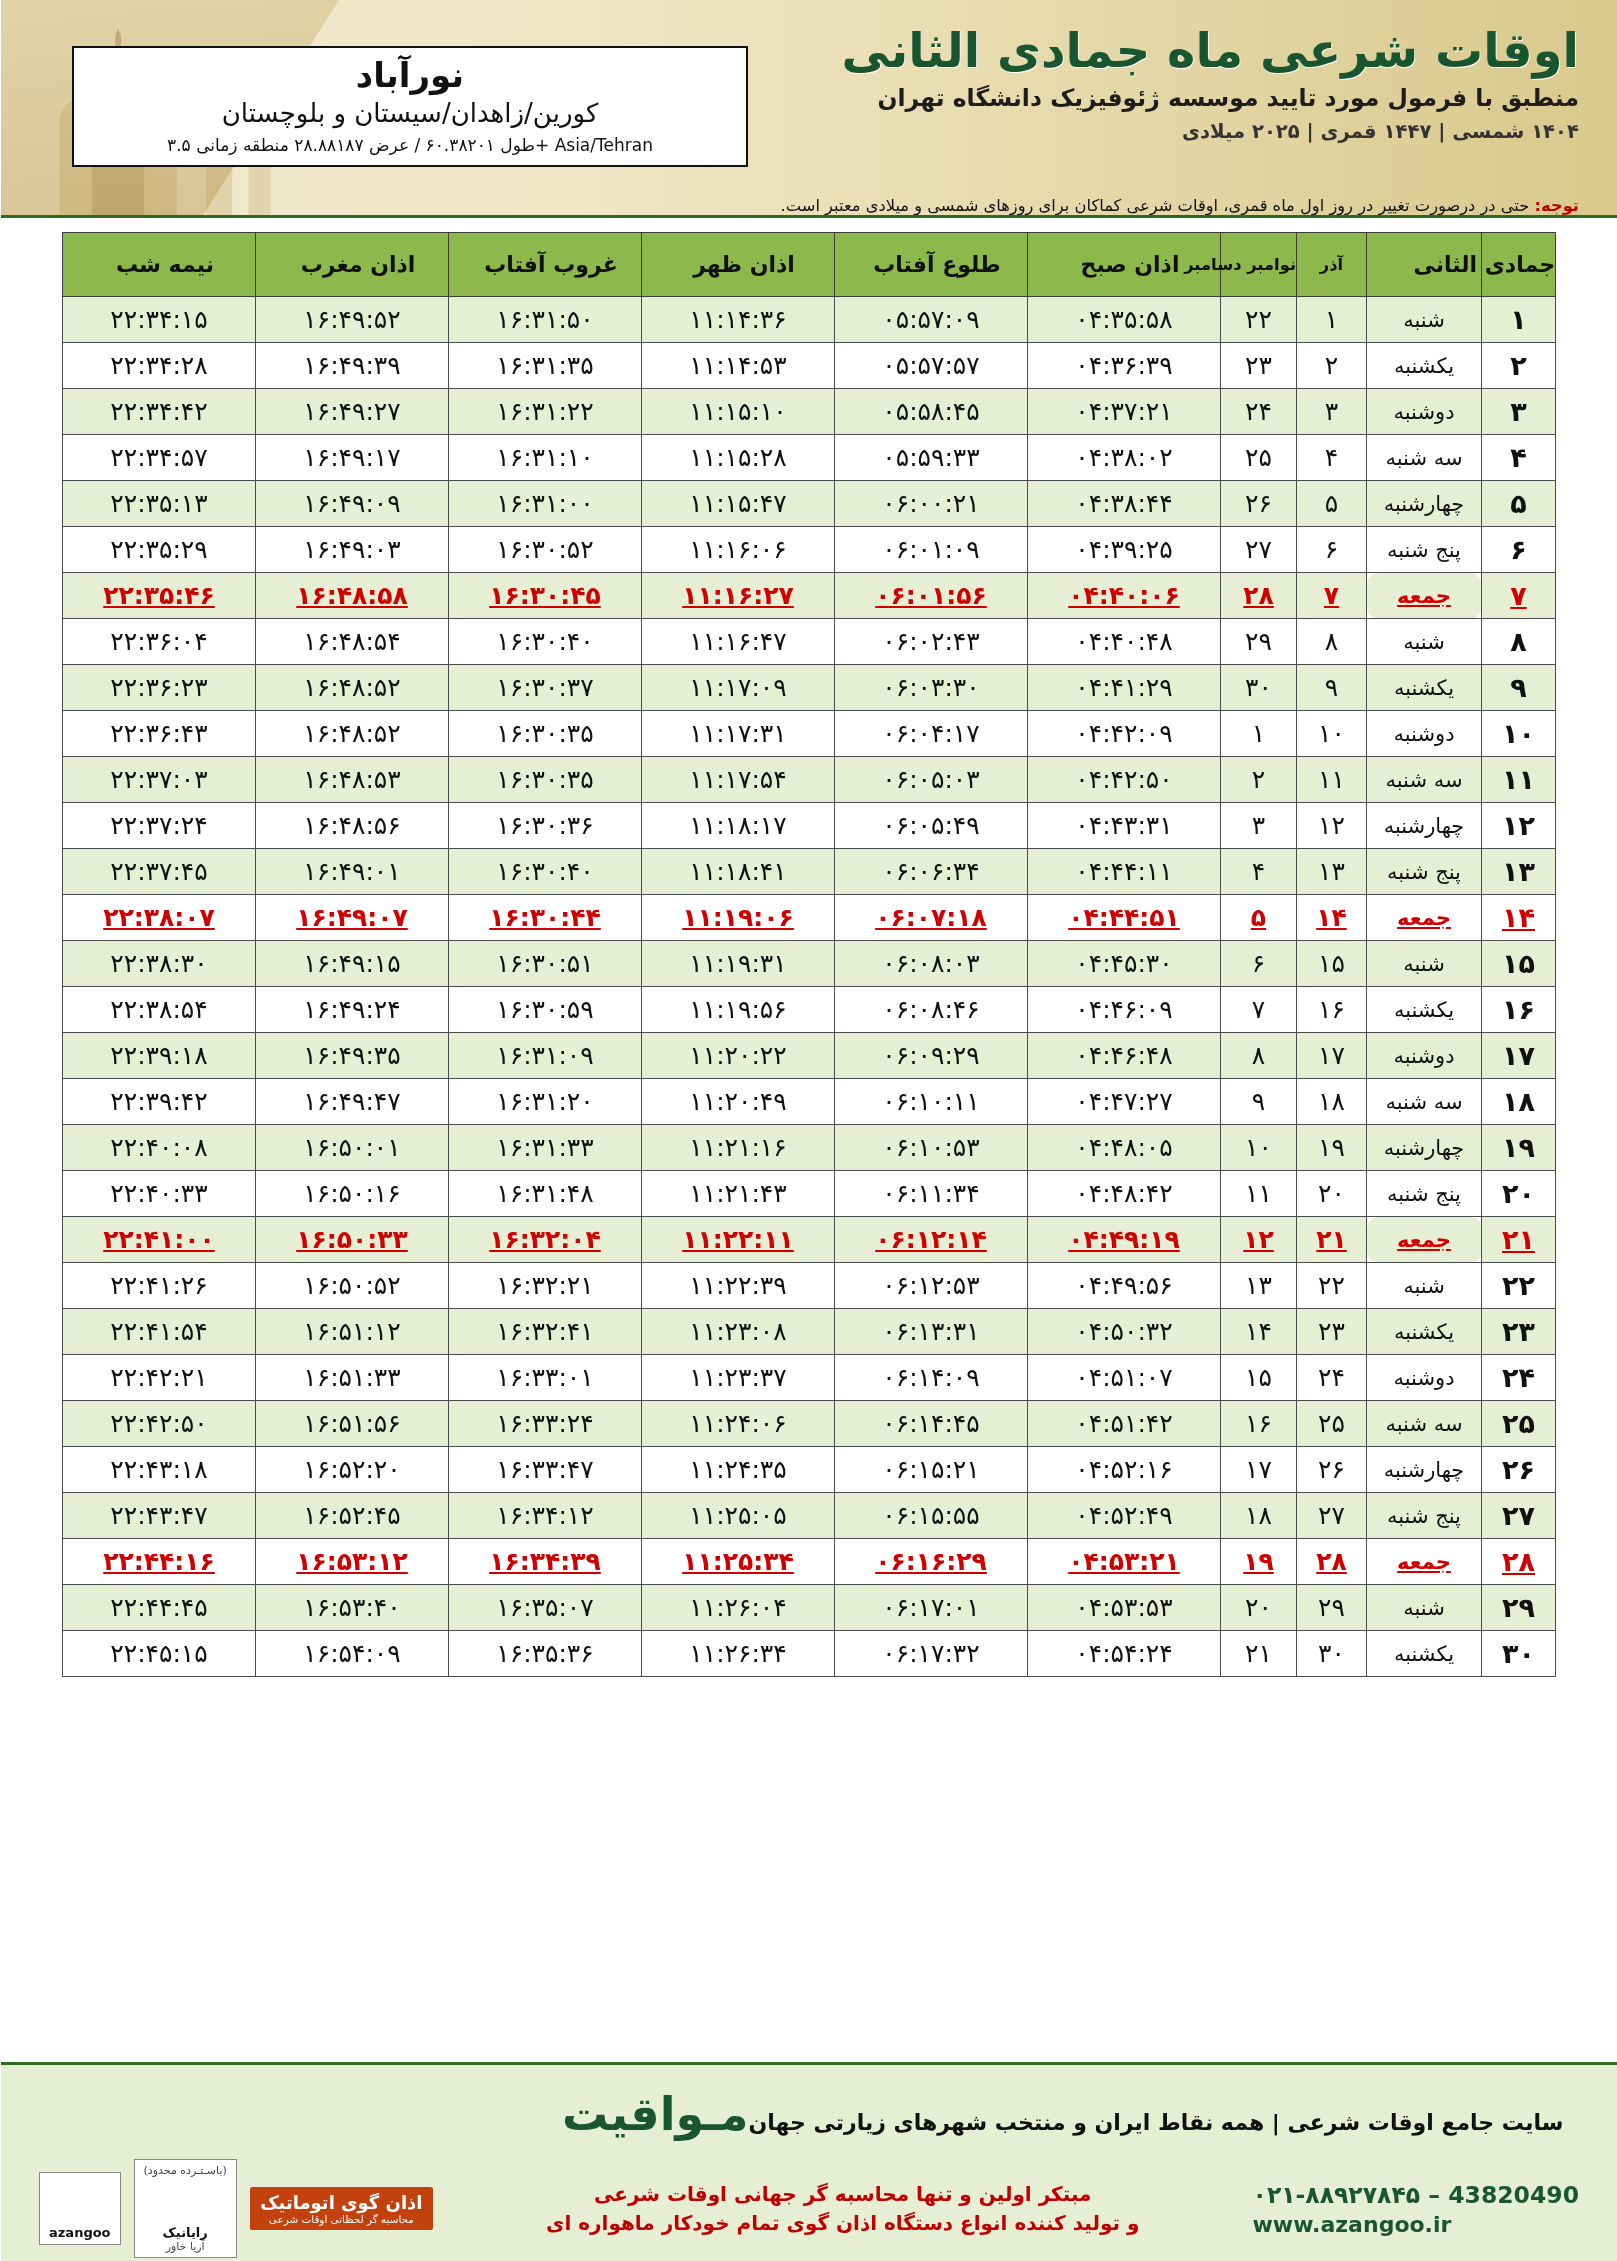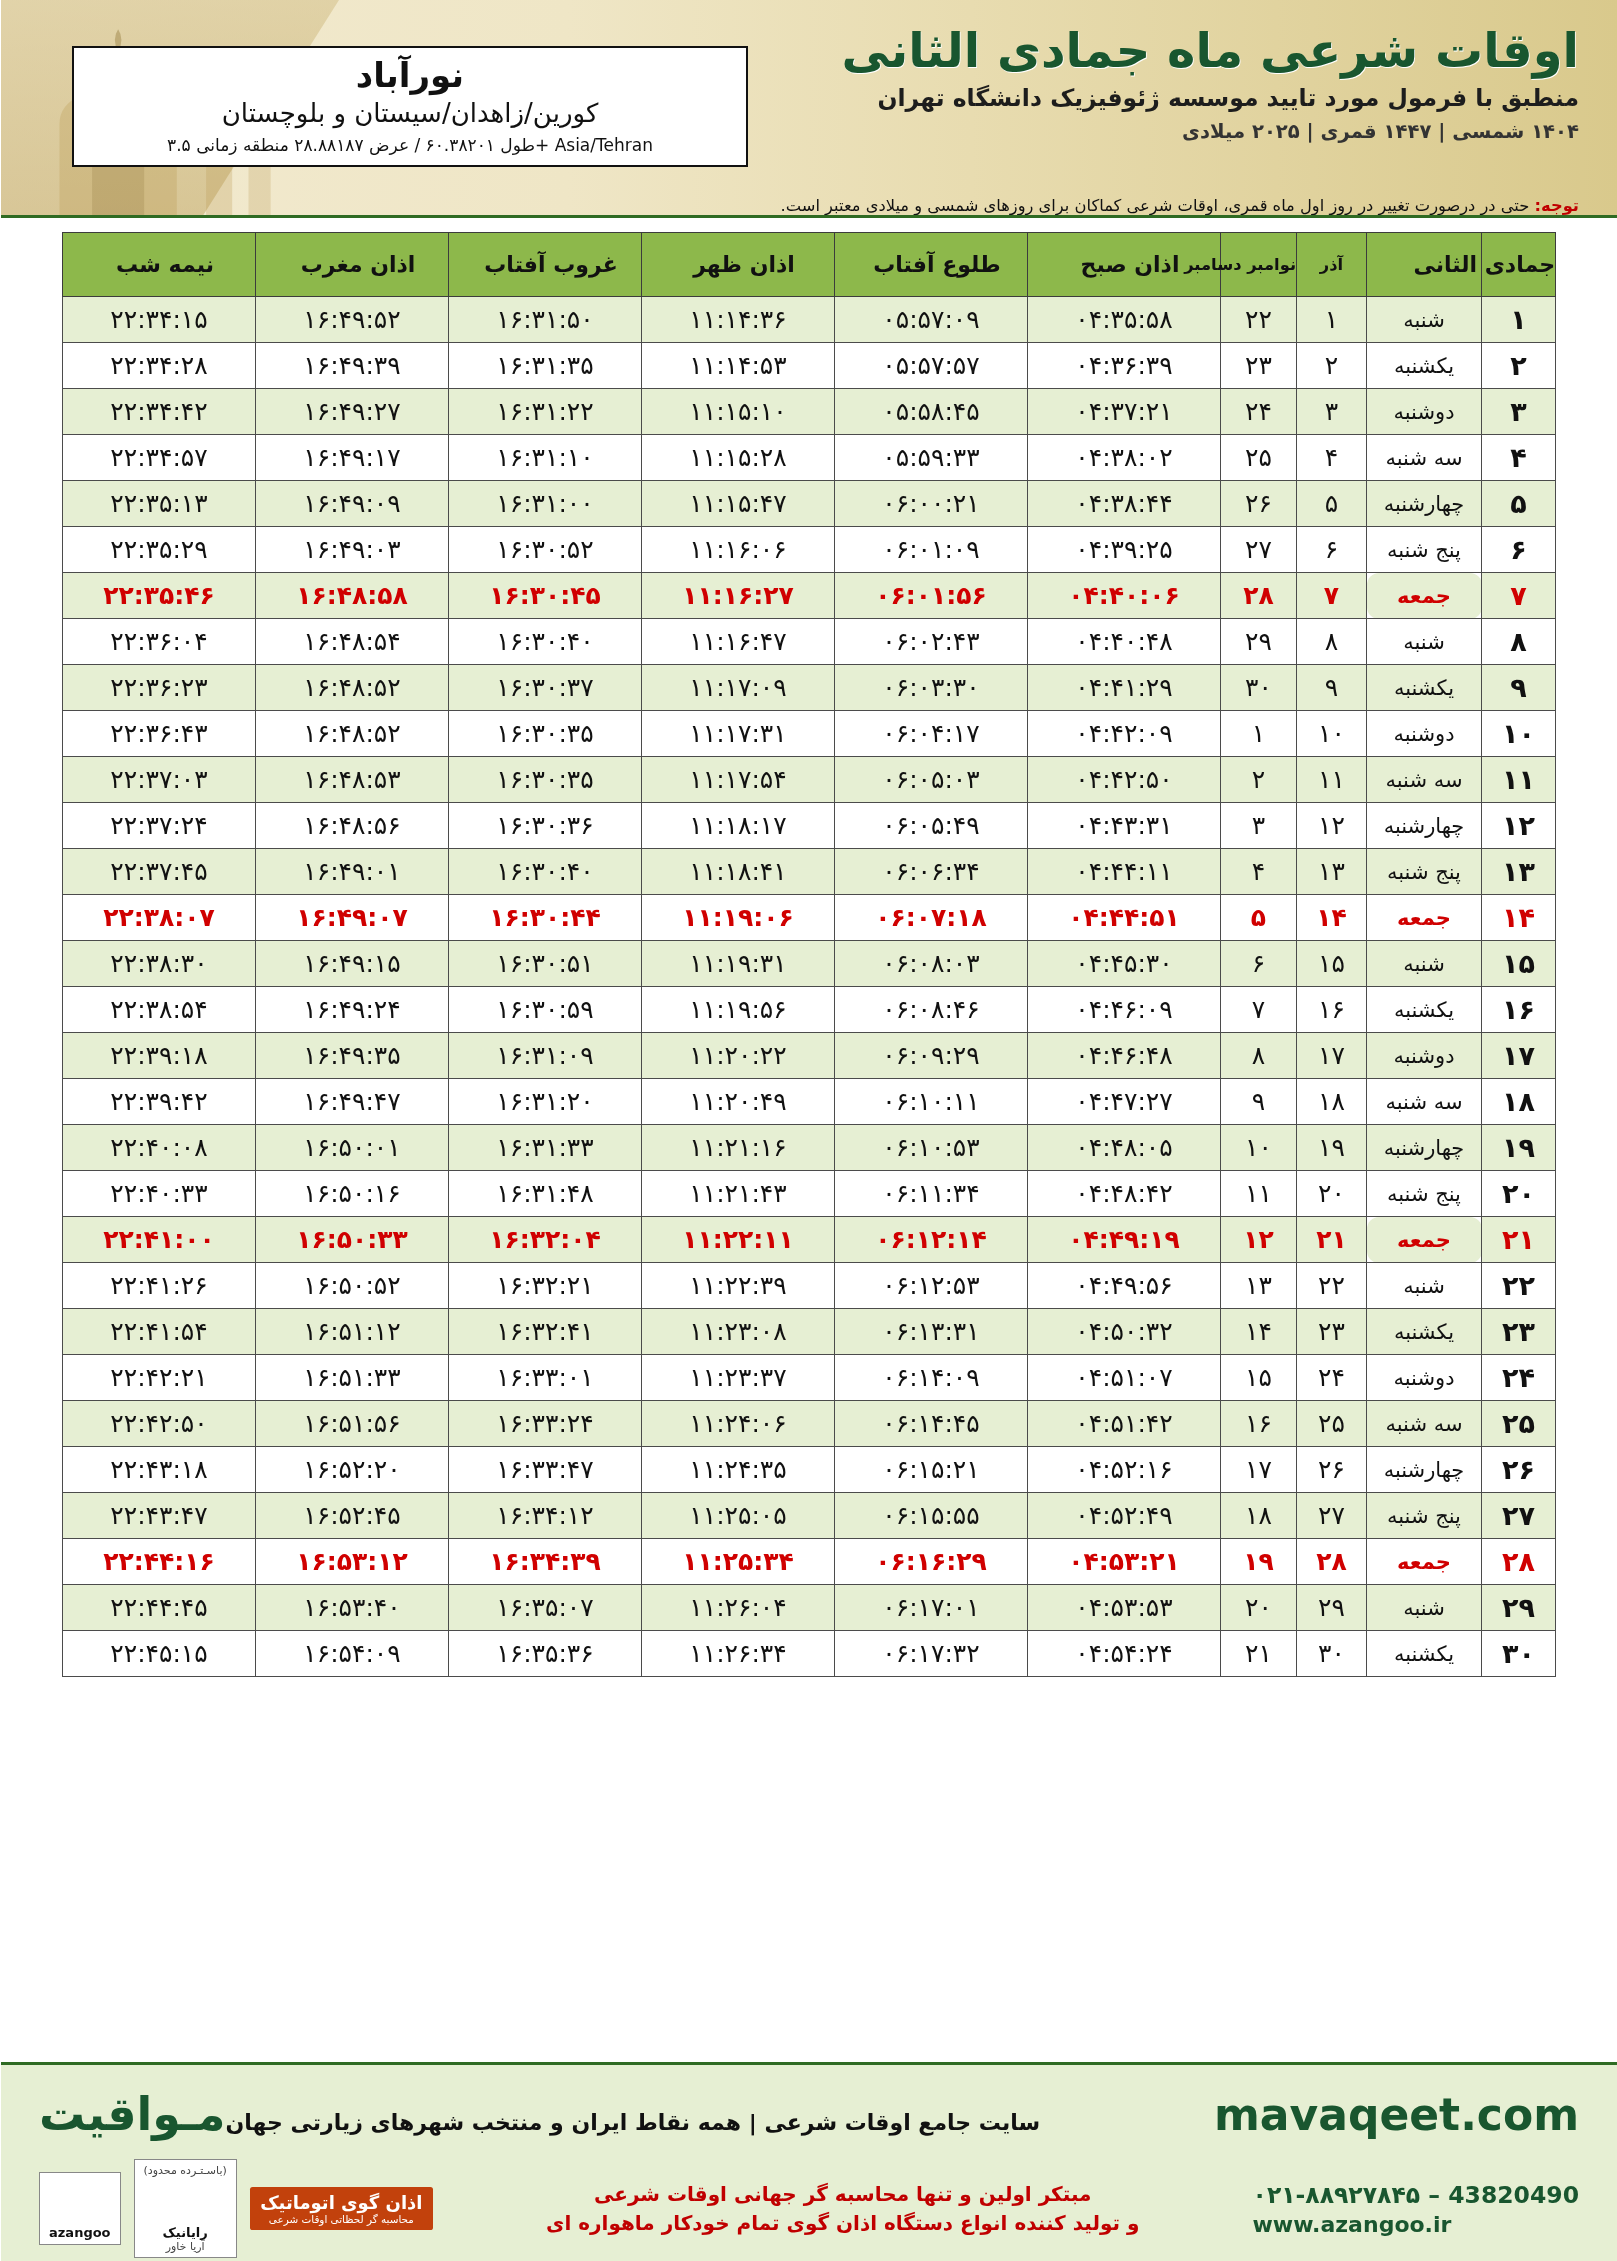--- a/index.html
+++ b/index.html
@@ -75,21 +75,21 @@
     font-size:22px;
     font-weight:bold;
     height:63px;
     border-color:#3c3c3c;
   }
   thead th.small{font-size:16.3px;}
   tbody tr:nth-child(odd) td{background:#e6efd3;}
   tbody tr:nth-child(even) td{background:#ffffff;}
   td.num{font-weight:bold;font-size:27px;}
   td.weekday{font-size:21px;}
-  tr.friday td{color:#d00000;font-weight:bold;}
+  tr.friday td{color:#d00000;font-weight:bold;text-decoration:underline;}
   tr.friday td.weekday{color:#d00000;font-weight:bold;border-radius:12px;}
   .col-idx{width:73px;}
   .col-wd{width:114px;}
   .col-azar{width:69px;}
   .col-nov{width:75px;}
   .col-t{width:auto;padding-left:12px;}
   
   .footer{
     position:absolute;bottom:0;left:0;width:1618px;height:196px;
     background:#e6efd3;border-top:3.9px solid #2f6b23;
@@ -537,21 +537,20 @@
           <td>۱۶:۳۵:۳۶</td>
           <td>۱۶:۵۴:۰۹</td>
           <td>۲۲:۴۵:۱۵</td>
         </tr>
       </tbody>
   </table>
 </div>
 
 <div class="footer">
   <div class="footer-top">
-    <div class="brand-en">mavaqeet.com</div>
     <div style="display:flex;align-items:baseline;">
       <span class="brand-sub">سایت جامع اوقات شرعی | همه نقاط ایران و منتخب شهرهای زیارتی جهان</span>
       <span class="brand-fa">مـواقیت</span>
     </div>
   </div>
   <div class="footer-bottom">
     <div>
       <div class="phone">۰۲۱-۸۸۹۲۷۸۴۵ – 43820490</div>
       <div class="site">www.azangoo.ir</div>
     </div>

